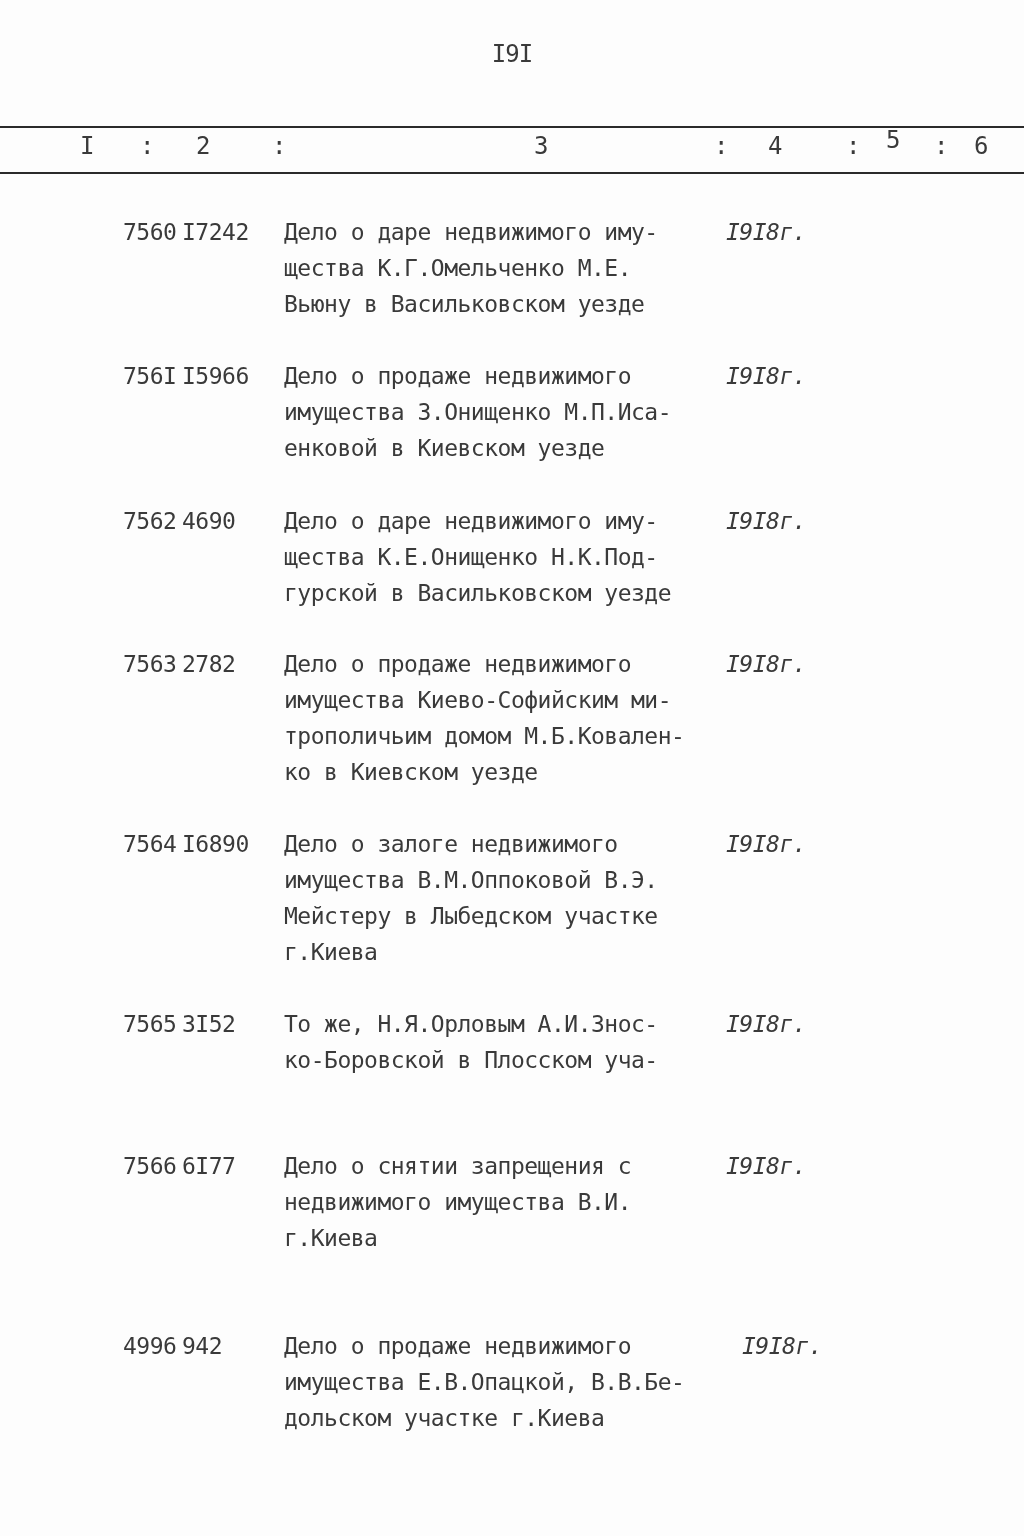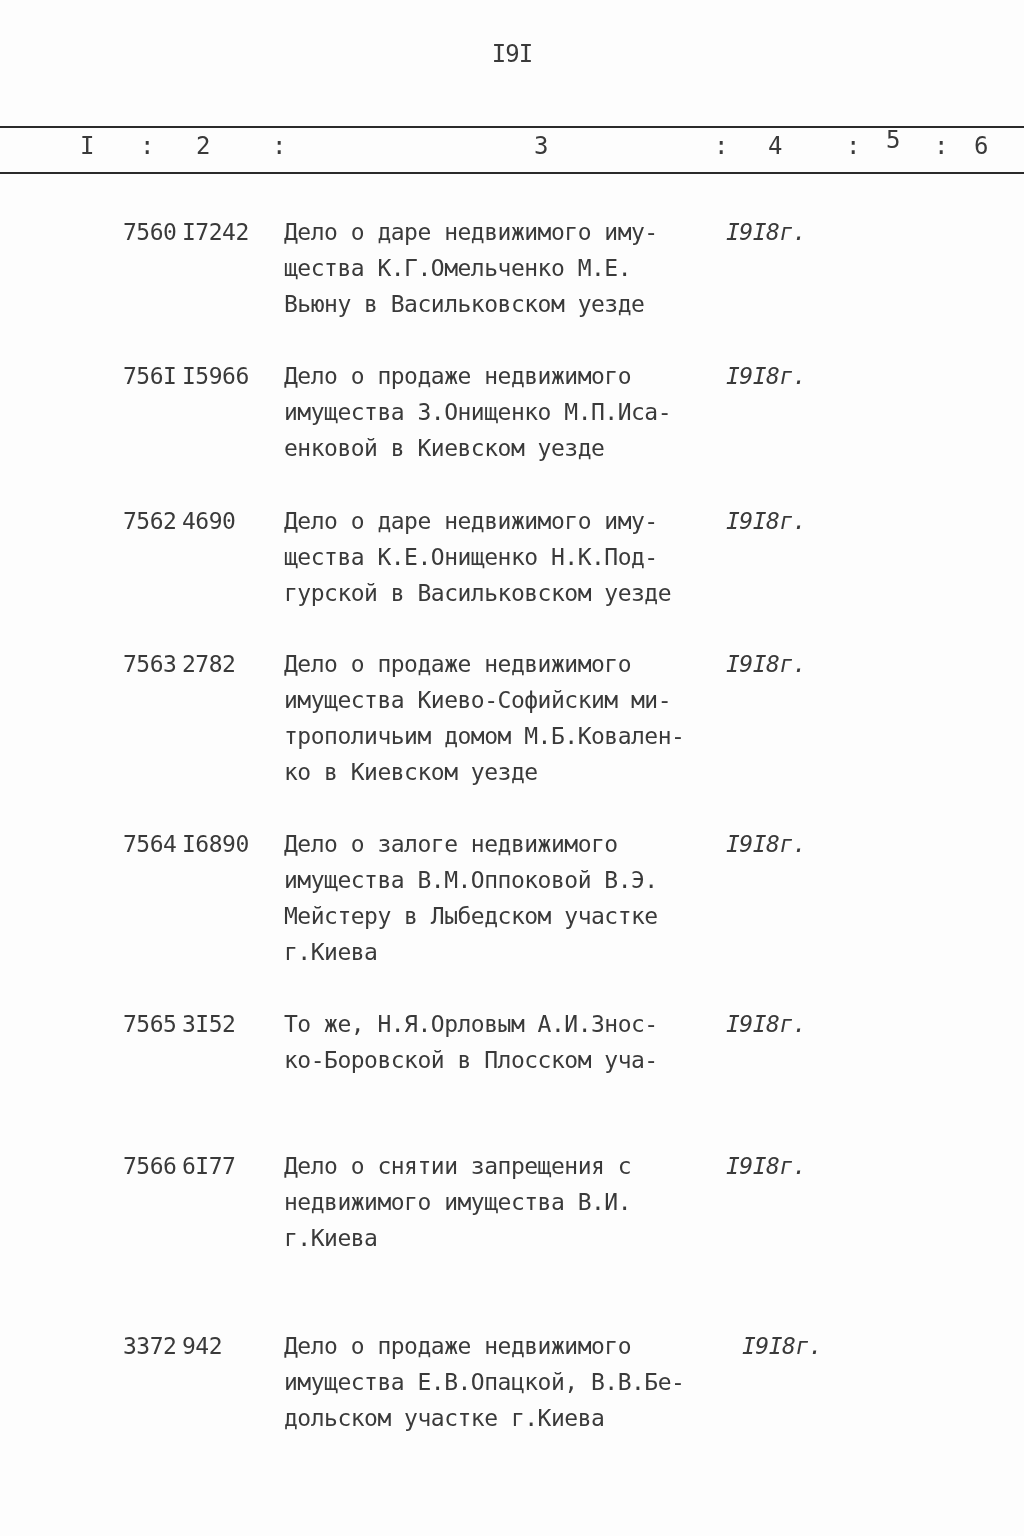--- a/index.html
+++ b/index.html
@@ -111,21 +111,21 @@
   <span class="c2">6I77</span>
   <div class="c3">
     <div>Дело о снятии запрещения с</div>
     <div>недвижимого имущества В.И.</div>
     <div>г.Киева</div>
   </div>
   <span class="c4">I9I8г.</span>
 </div>
 
 <div class="entry" style="top:1328px">
-  <span class="c1">3372</span>
+  <span class="c1">4996</span>
   <span class="c2">942</span>
   <div class="c3">
     <div>Дело о продаже недвижимого</div>
     <div>имущества Е.В.Опацкой, В.В.Бе-</div>
     <div>дольском участке г.Киева</div>
   </div>
   <span class="c4" style="left:742px">I9I8г.</span>
 </div>
 
 </body></html>

